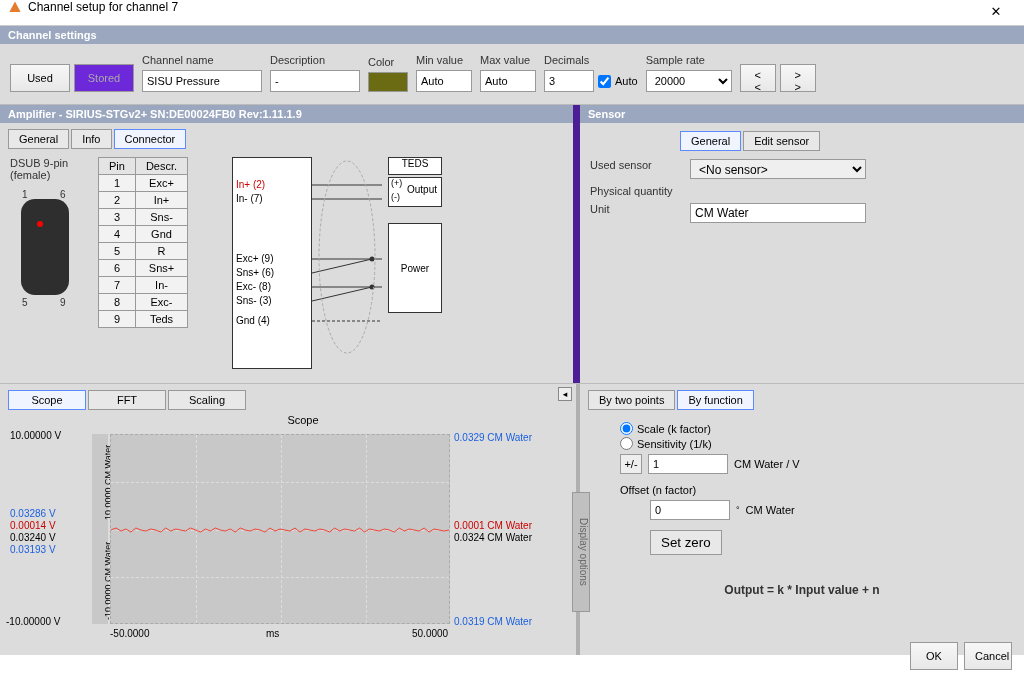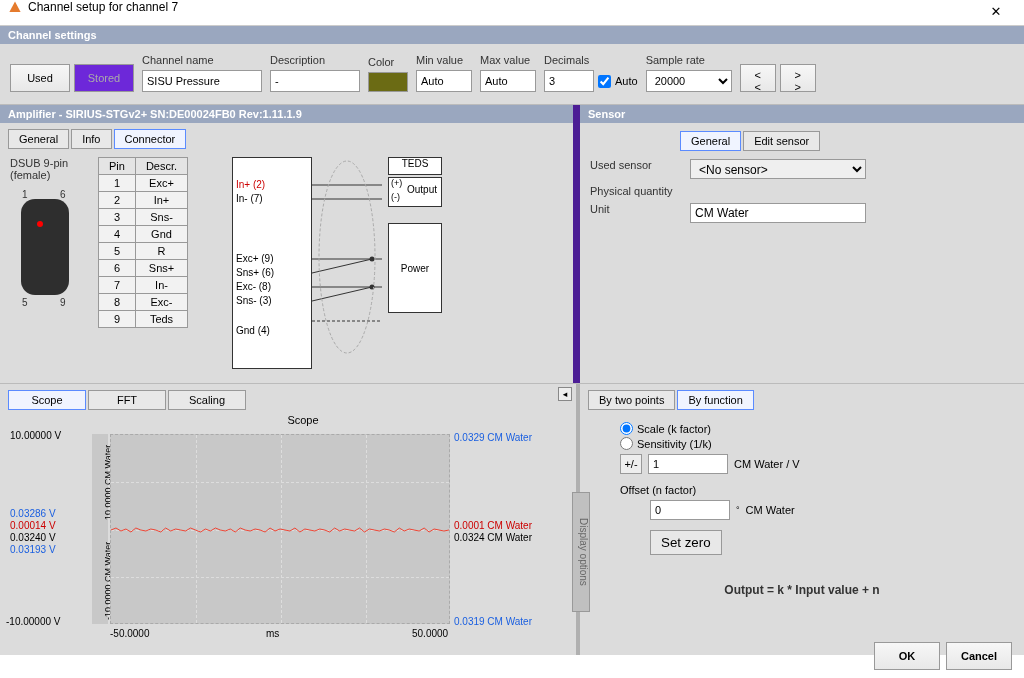--- a/index.html
+++ b/index.html
@@ -81,21 +81,21 @@
 .radio-row { display: flex; align-items: flex-end; gap: 4px; margin-bottom: 2px; }
 .kline { display: flex; align-items: center; gap: 6px; margin: 4px 0 10px 0; }
 .kline .pm { border: 1px solid #999; width: 22px; height: 20px; text-align: center; line-height: 18px; background: #eee; cursor: pointer; }
 .kline input { width: 80px; height: 20px; border: 1px solid #999; padding: 2px 4px; font-size: 11px; }
 .offset-block { margin-top: 6px; }
 .offset-block input { width: 80px; height: 20px; border: 1px solid #999; padding: 2px 4px; font-size: 11px; }
 .setzero { margin-top: 10px; border: 1px solid #999; background: #e8e8e8; padding: 4px 10px; cursor: pointer; }
 .formula { text-align: center; font-weight: bold; margin-top: 28px; font-size: 12px; color: #333; }
 
 .dialog-buttons { position: absolute; right: 12px; bottom: 8px; display: flex; gap: 6px; }
-.dialog-buttons .btn { width: 66px; font-weight: bold; }
+.dialog-buttons .btn { width: 48px; }
 
 svg { display: block; }
 </style>
 </head>
 <body>
 
 <div class="titlebar">
   <svg class="icon-tri" viewBox="0 0 20 20">
       <polygon points="10,2 18,17 2,17" fill="#e57b2d"></polygon>
     </svg>
@@ -215,21 +215,21 @@
           </table>
       </div>
       <div class="wire-area">
         <div class="wire-box" style="left:10px; top:0; width:80px; height:212px;"></div>
         <div class="wire-label" style="left:14px; top:22px; color:#c00;">In+ (2)</div>
         <div class="wire-label" style="left:14px; top:36px;">In- (7)</div>
         <div class="wire-label" style="left:14px; top:96px;">Exc+ (9)</div>
         <div class="wire-label" style="left:14px; top:110px;">Sns+ (6)</div>
         <div class="wire-label" style="left:14px; top:124px;">Exc- (8)</div>
         <div class="wire-label" style="left:14px; top:138px;">Sns- (3)</div>
-        <div class="wire-label" style="left:14px; top:158px;margin-top:10px;">Gnd (4)</div>
+        <div class="wire-label" style="left:14px; top:158px;">Gnd (4)</div>
         <svg style="position:absolute; left:90px; top:0; width:80px; height:212px;">
           <line x1="0" y1="28" x2="70" y2="28" stroke="#333"></line>
             <line x1="0" y1="42" x2="70" y2="42" stroke="#333"></line>
           <line x1="0" y1="102" x2="60" y2="102" stroke="#333"></line>
             <line x1="0" y1="116" x2="60" y2="102" stroke="#333"></line>
           <line x1="0" y1="130" x2="60" y2="130" stroke="#333"></line>
             <line x1="0" y1="144" x2="60" y2="130" stroke="#333"></line>
           <line x1="0" y1="164" x2="70" y2="164" stroke="#333" stroke-dasharray="3 2"></line>
           <circle cx="60" cy="102" r="2.5" fill="#333"></circle>
             <circle cx="60" cy="130" r="2.5" fill="#333"></circle>

